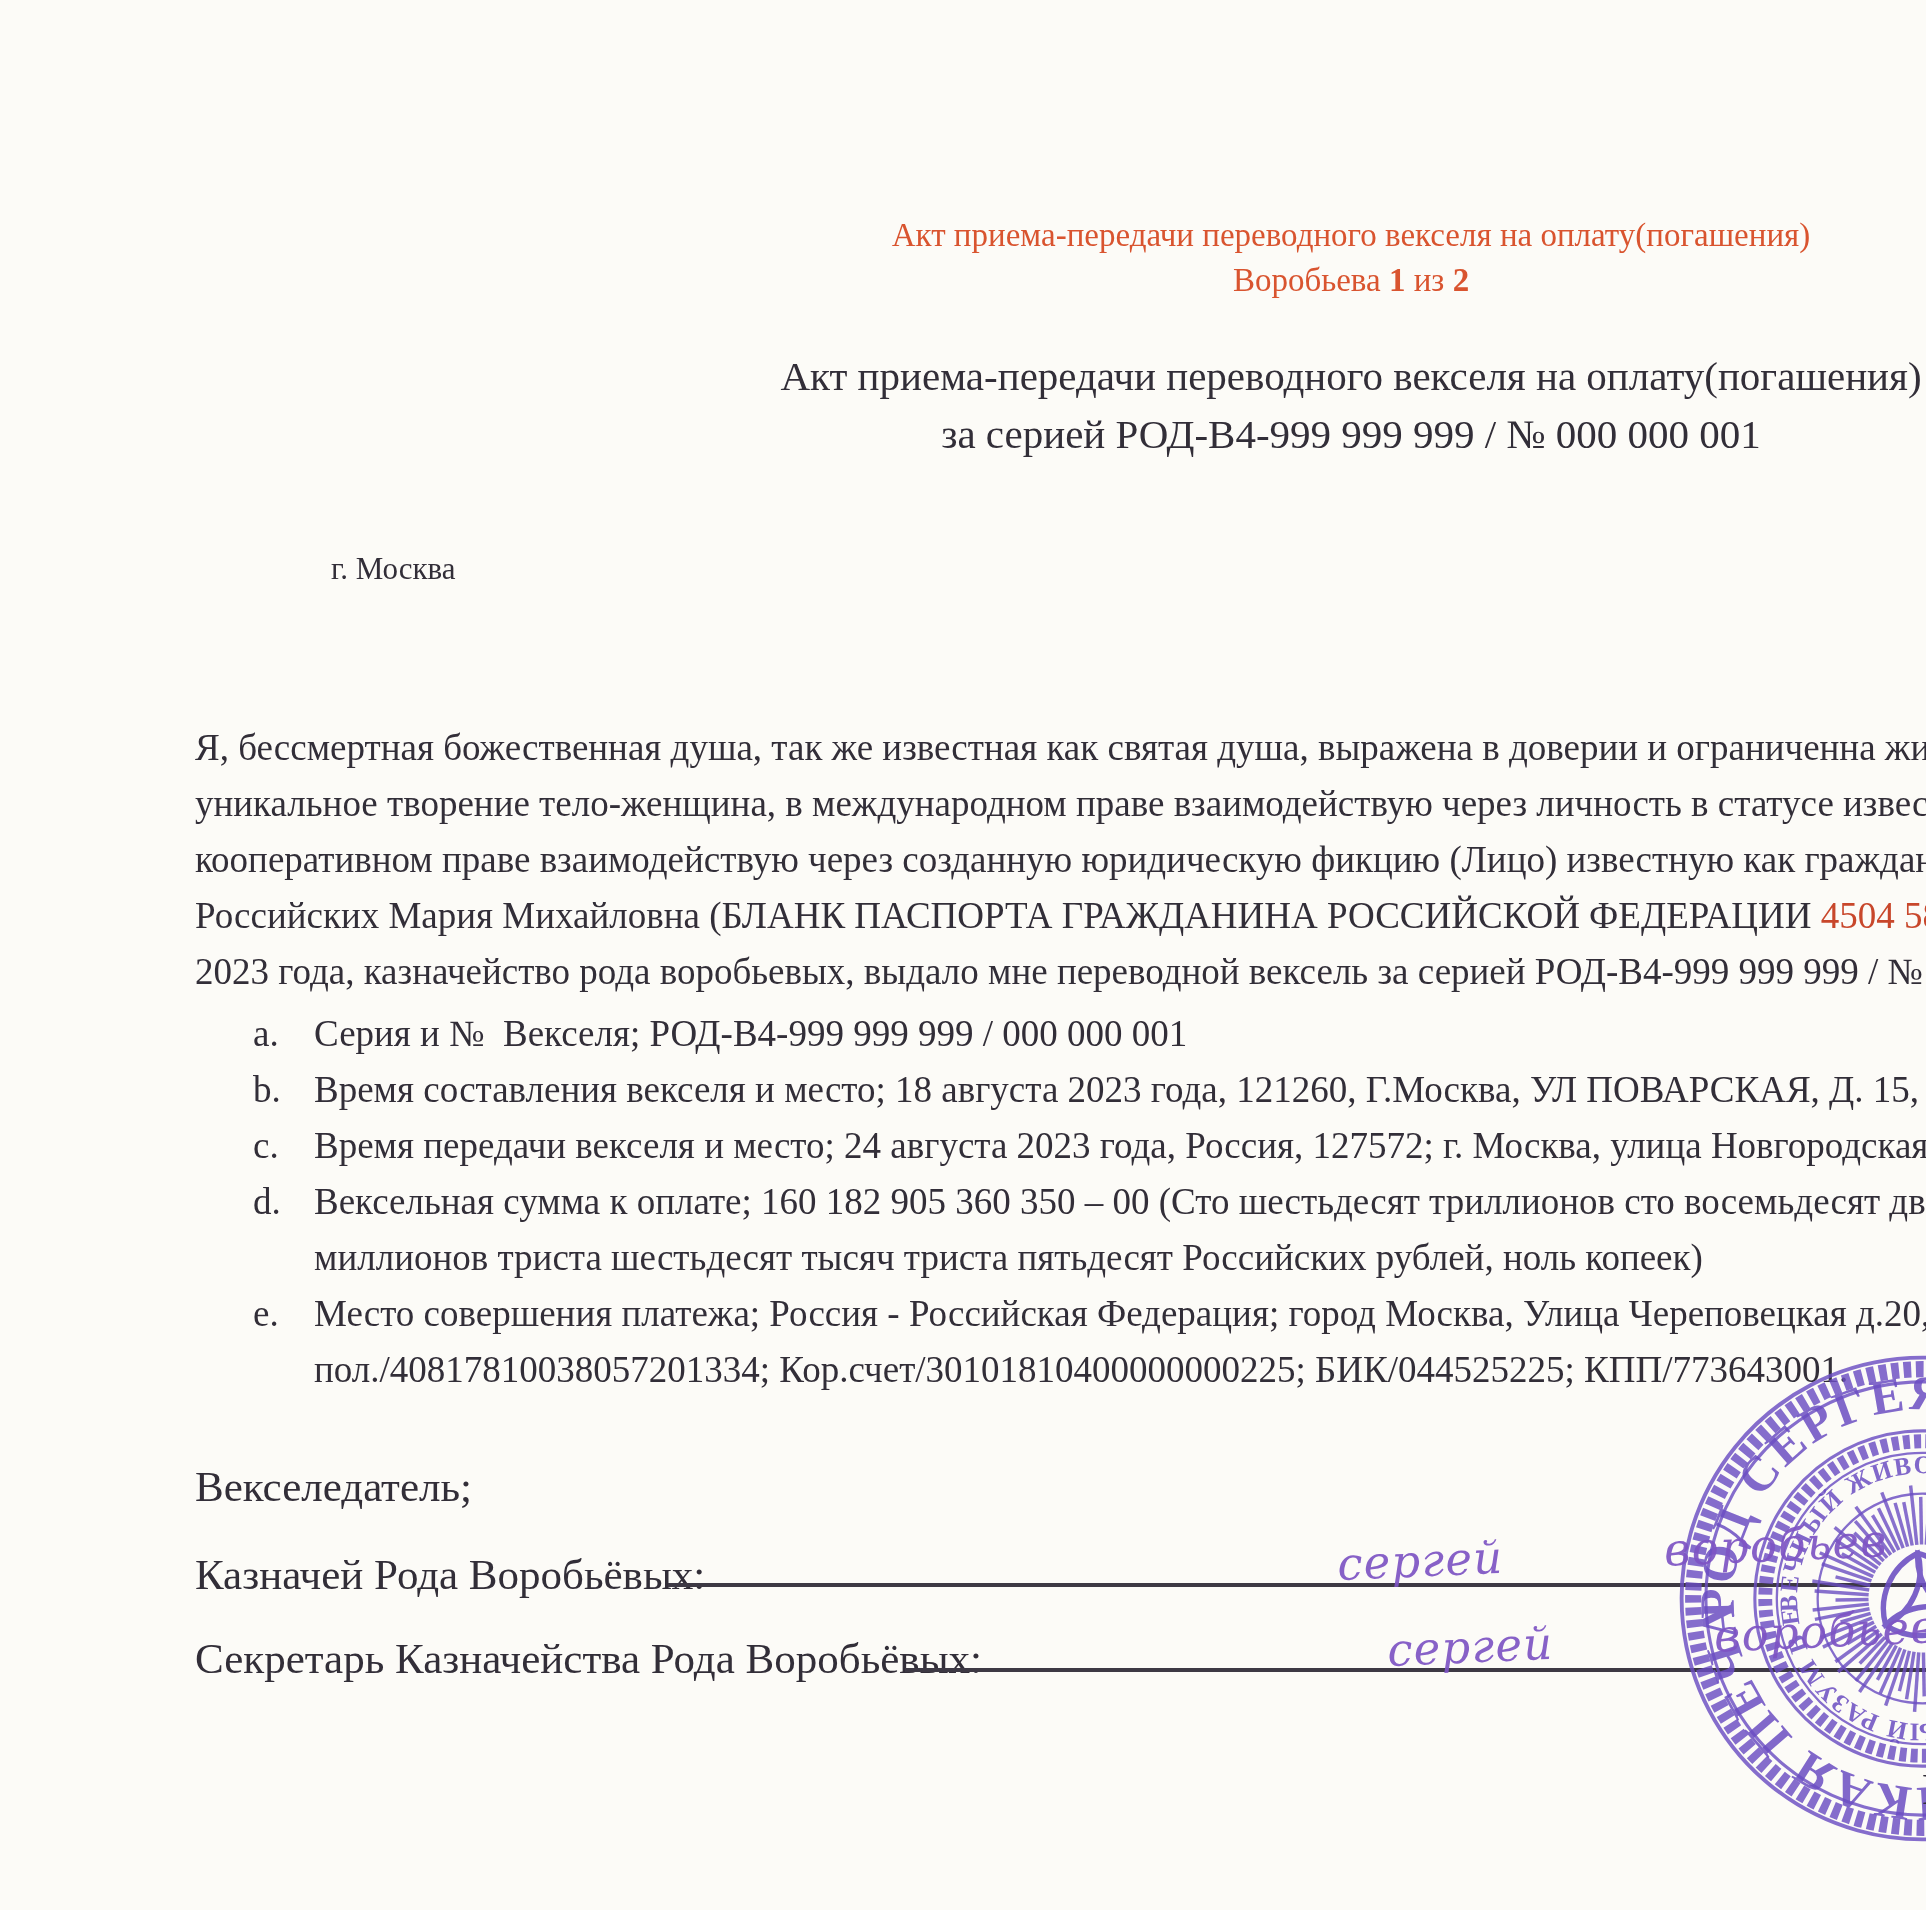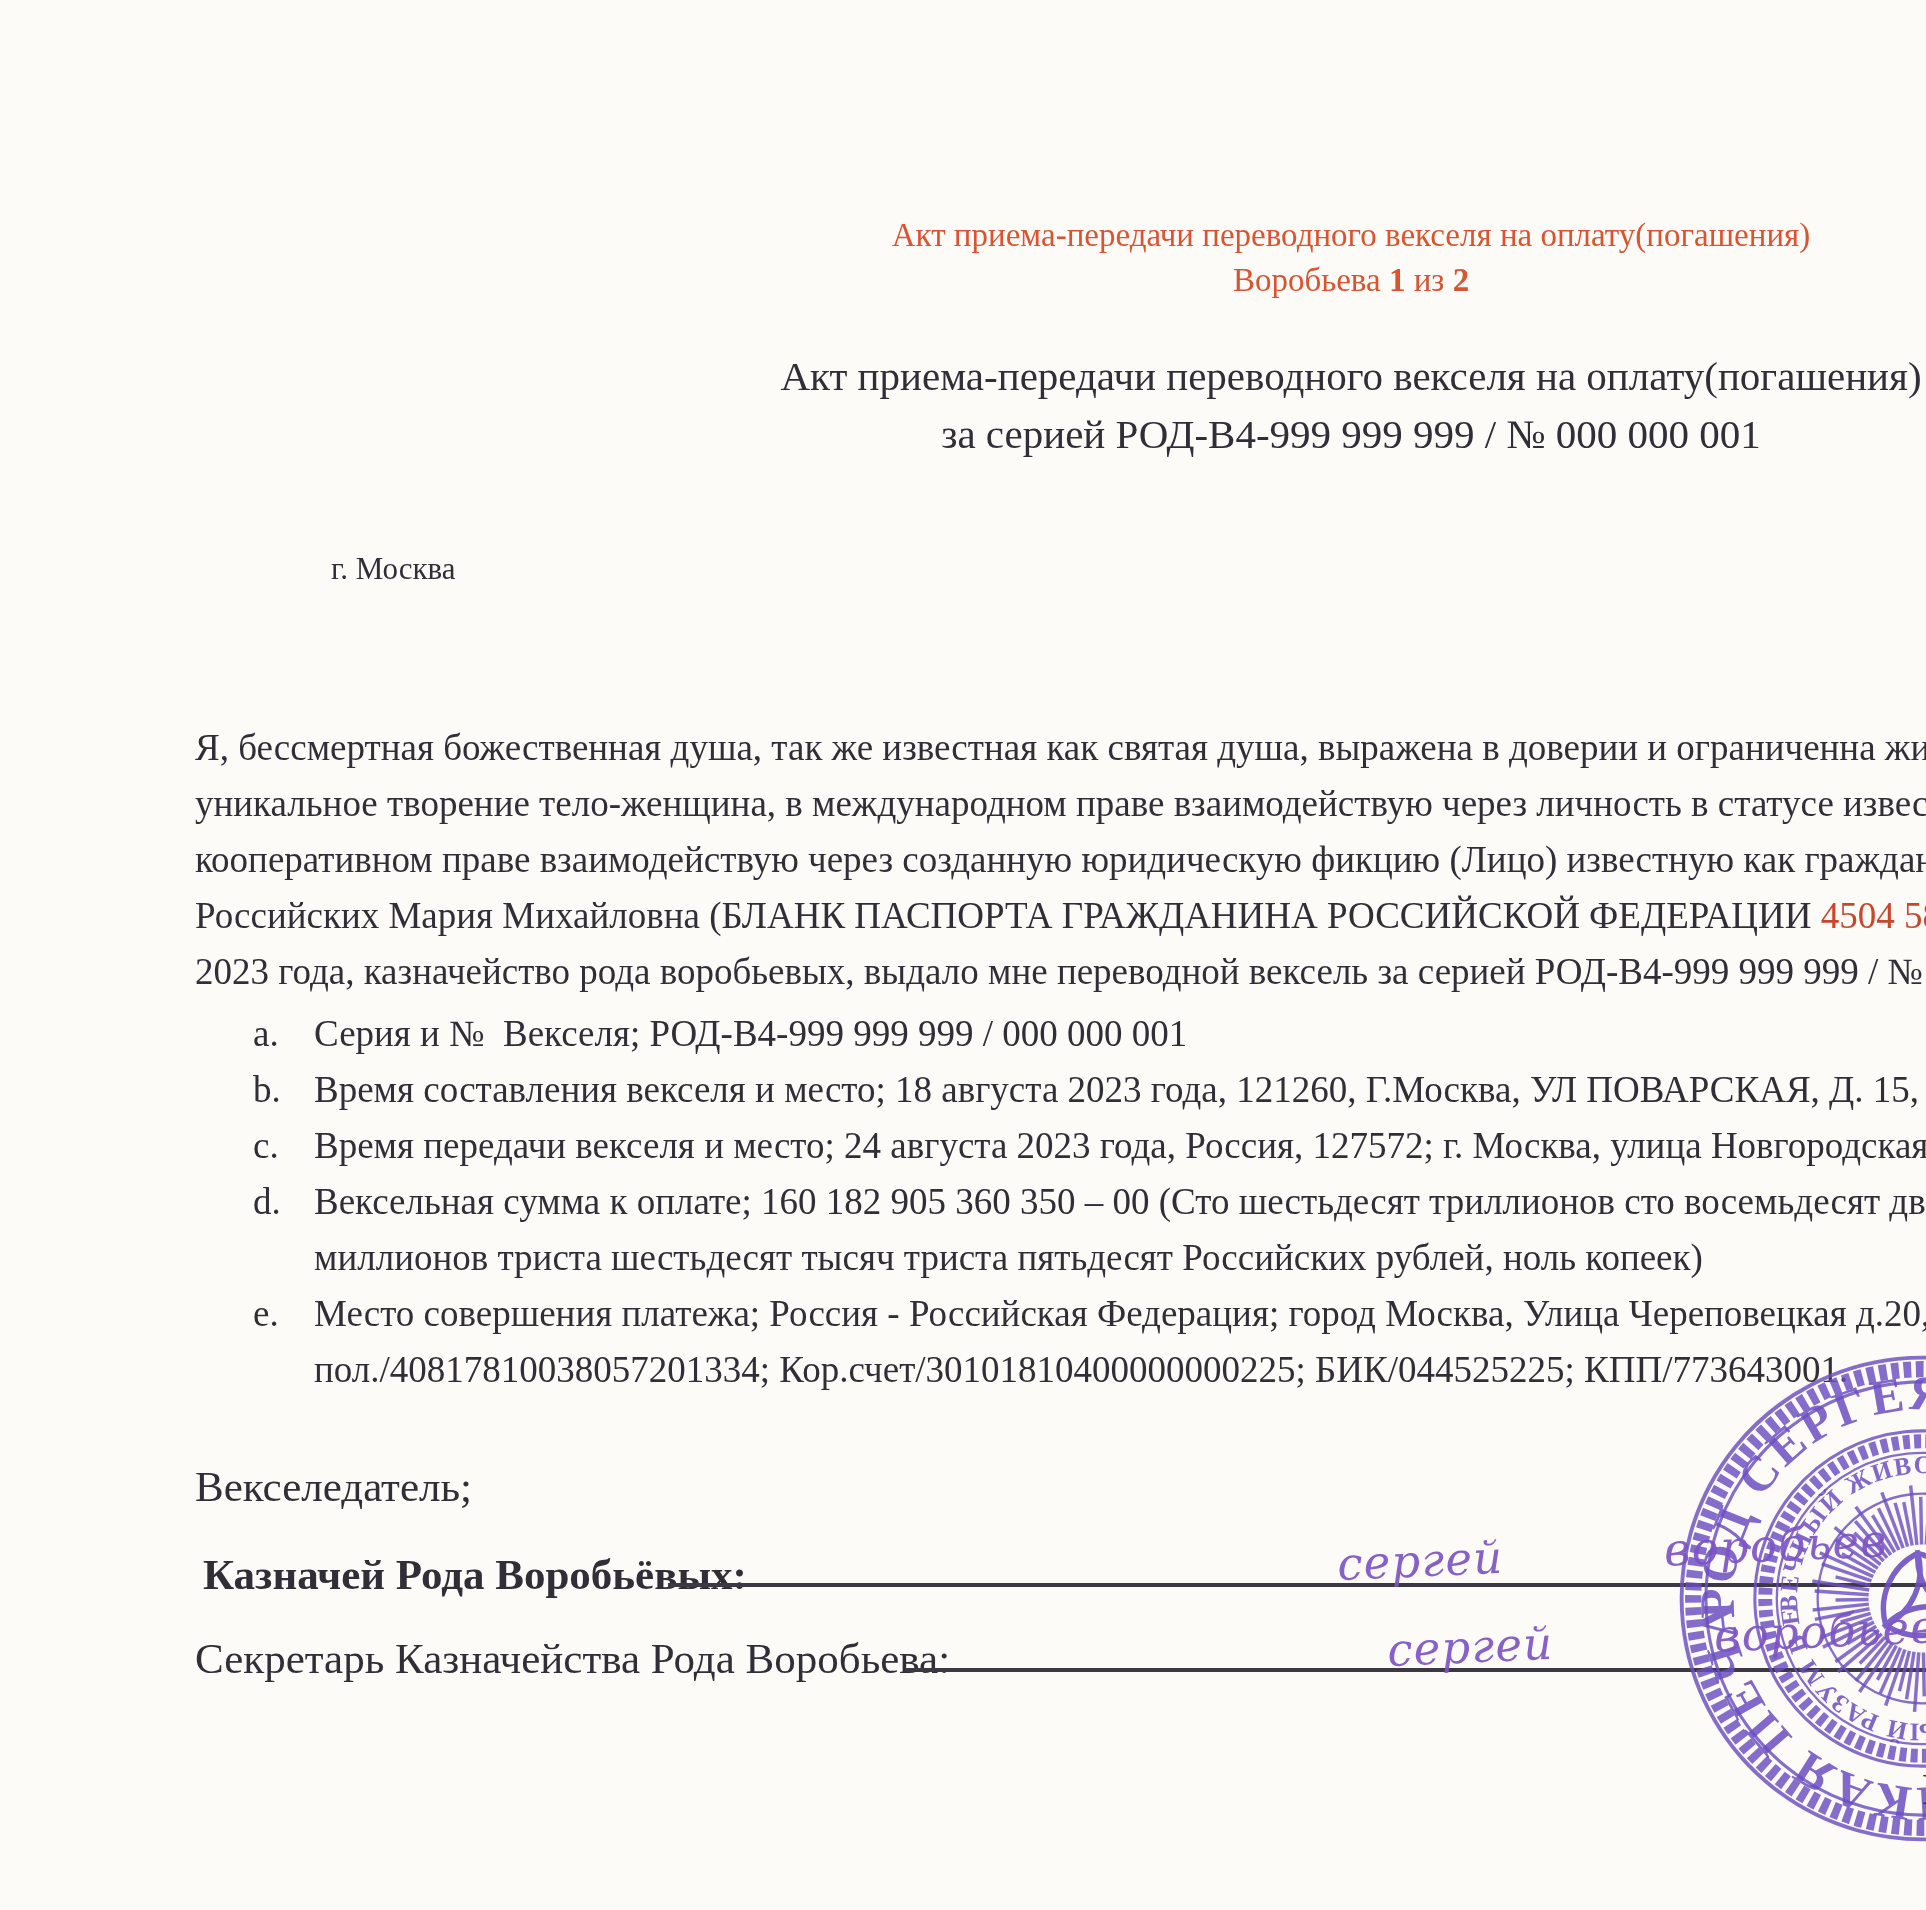--- a/index.html
+++ b/index.html
@@ -17,21 +17,21 @@
   .ttl { top:347px; font-size:41px; line-height:58px; }
   .city { position:absolute; left:331px; top:551px; font-size:31px; white-space:pre; }
   .para { position:absolute; left:195px; top:720px; font-size:37px; }
   .doc-line { height:56px; line-height:56px; white-space:pre; }
   .red { color:#c8472b; }
   .vlist { position:absolute; left:195px; top:1006px; font-size:37px; }
   .list-item { position:relative; padding-left:119px; }
   .marker { position:absolute; left:58px; top:0; height:56px; line-height:56px; }
   .label { position:absolute; font-size:43px; line-height:46px; white-space:pre; }
   .drawer-label { left:195px; top:1464px; }
-  .treasurer-label { left:203px; top:1552px;font-weight:bold; }
+  .treasurer-label { left:195px; top:1552px; }
   .secretary-label { left:195px; top:1636px; }
   .sig-line { position:absolute; height:3.5px; background:#3d3944; }
   .sig-line-1 { left:668px; top:1583px; width:1651px; }
   .sig-line-2 { left:905px; top:1668px; width:1414px; }
   .seal { position:absolute; left:1672px; top:1348px; width:501px; height:501px; transform:rotate(-6deg); }
   .signature {
     position:absolute;
     font-family:"DejaVu Serif",serif;
     font-style:italic;
     font-size:45px;
@@ -98,21 +98,21 @@
     <div class="list-item">
       <span class="marker">e.</span>
       <div class="doc-line">Место совершения платежа; Россия - Российская Федерация; город Москва, Улица Череповецкая д.20, ПАО Сбербанк, Счет</div>
       <div class="doc-line">пол./40817810038057201334; Кор.счет/30101810400000000225; БИК/044525225; КПП/773643001.</div>
     </div>
   </div>
 
   <div class="label drawer-label">Векселедатель;</div>
   <div class="label treasurer-label">Казначей Рода Воробьёвых:</div>
   <div class="sig-line sig-line-1"></div>
-  <div class="label secretary-label">Секретарь Казначейства Рода Воробьева:</div>
+  <div class="label secretary-label">Секретарь Казначейства Рода Воробьёвых:</div>
   <div class="sig-line sig-line-2"></div>
 
   <div class="signature sig-1">сергей  воробьев</div>
   <div class="signature sig-2">сергей  воробьев</div>
 
   <div class="mp">М.П.</div>
 
   <svg class="seal" viewBox="0 0 1300 1300">
     <defs>
       <path id="ringOuterPath" d="M 160 650 A 490 490 0 1 1 1140 650 A 490 490 0 1 1 160 650"></path>

